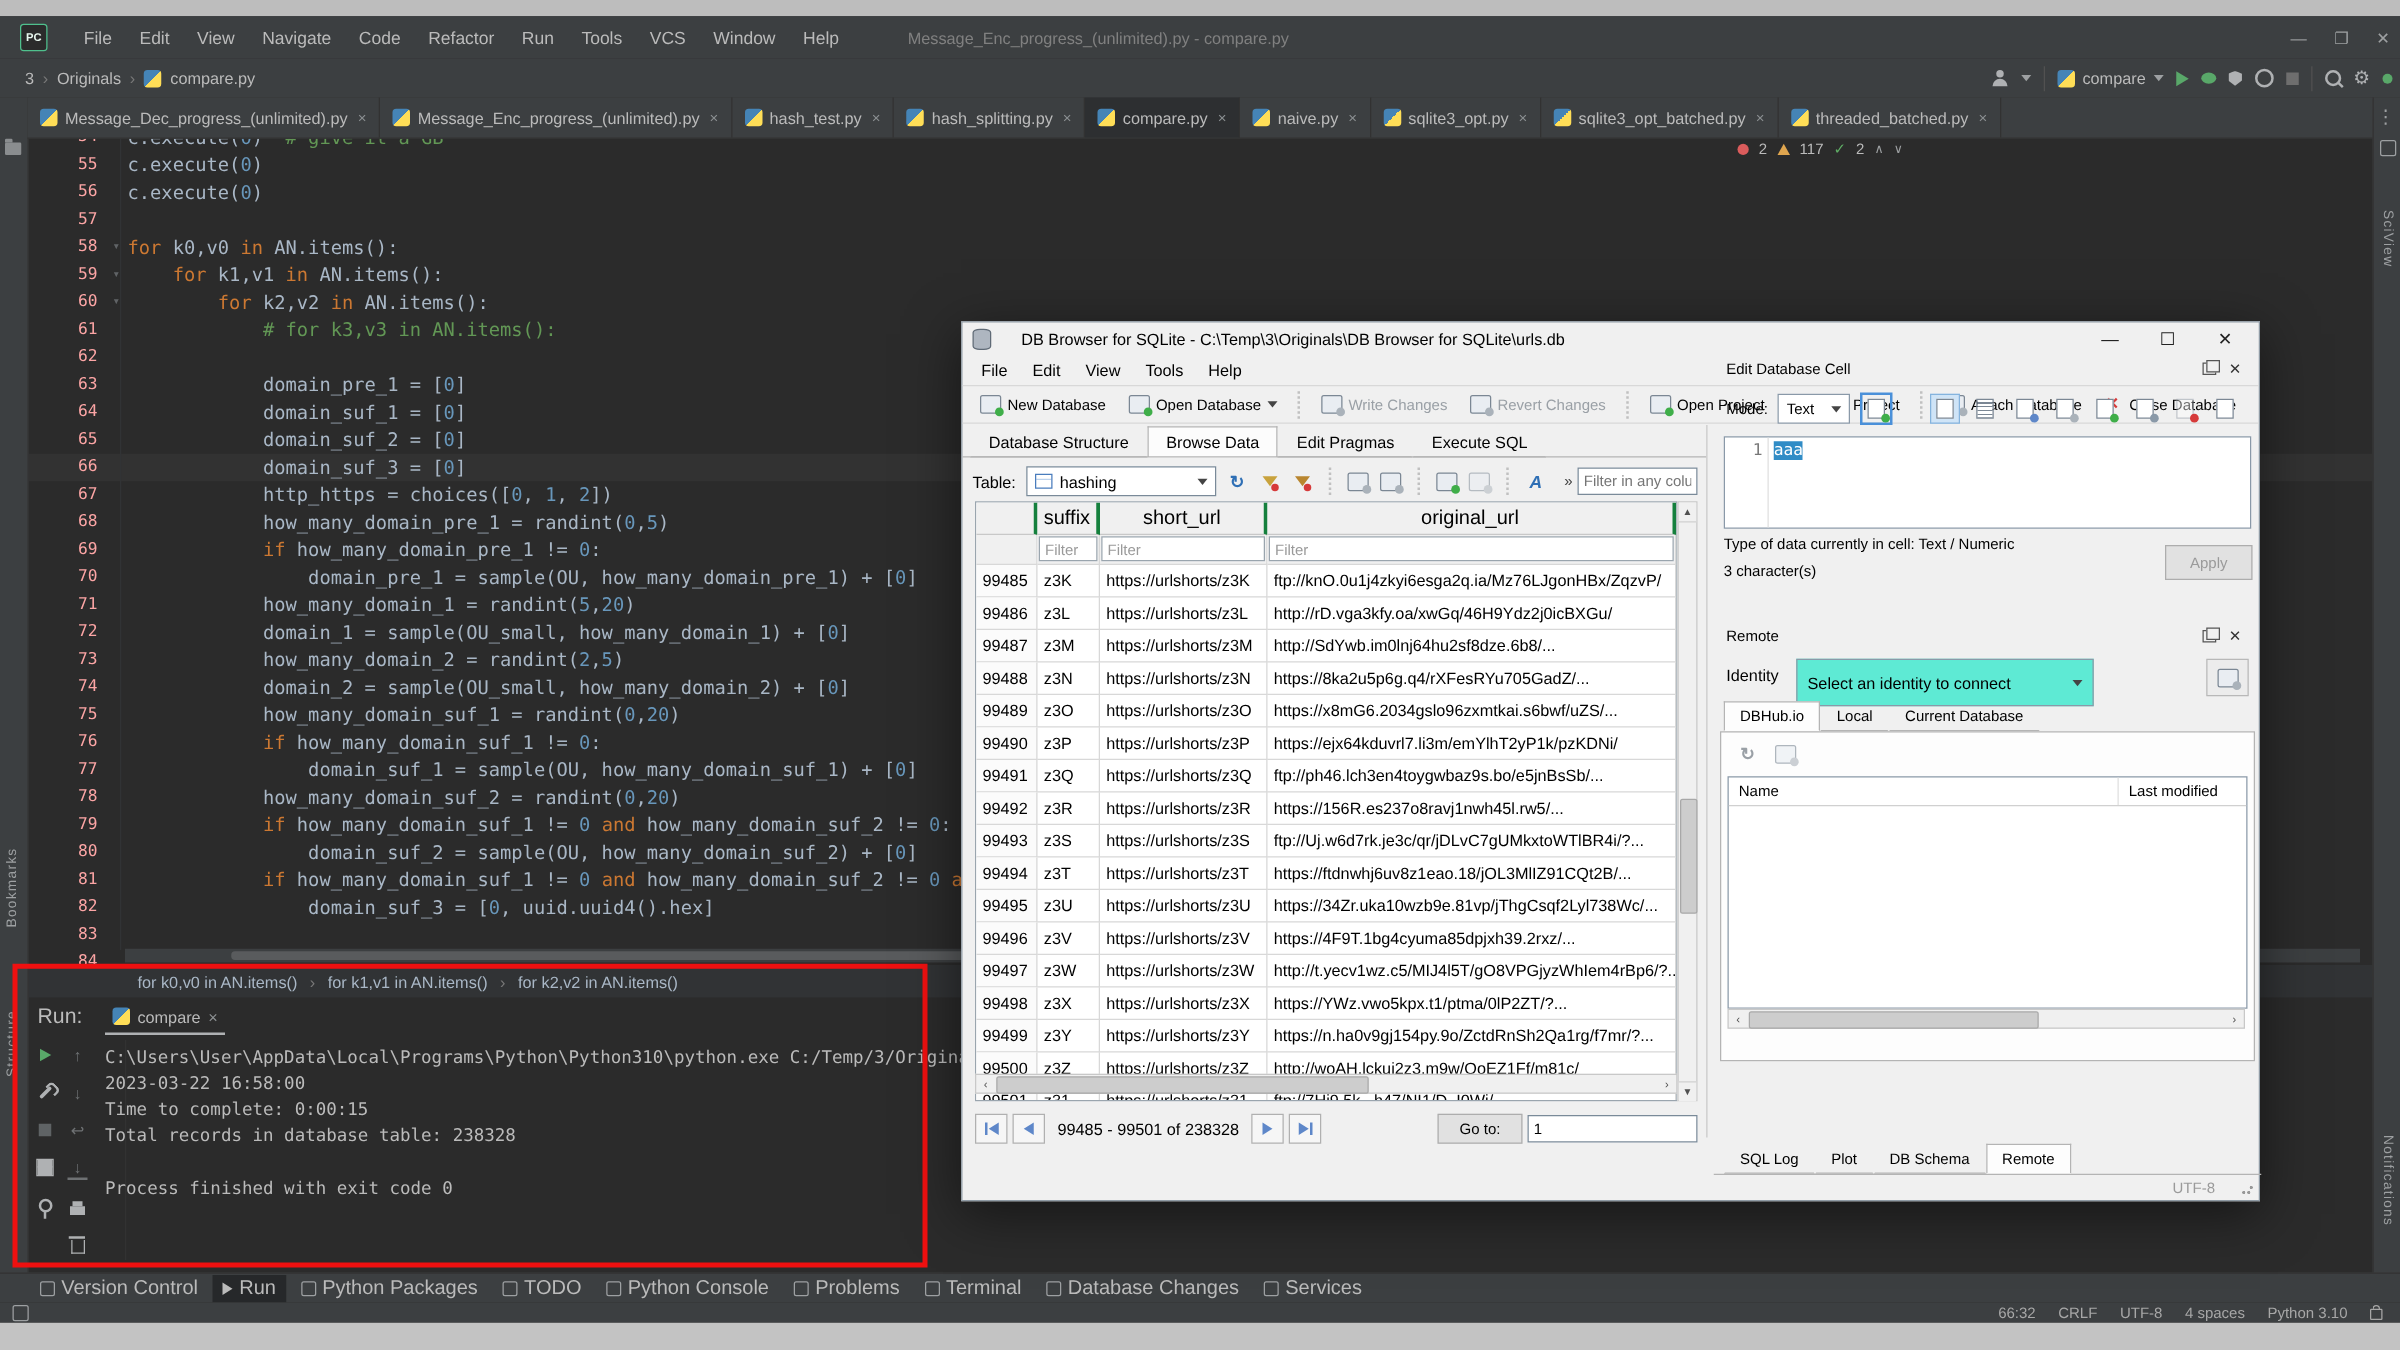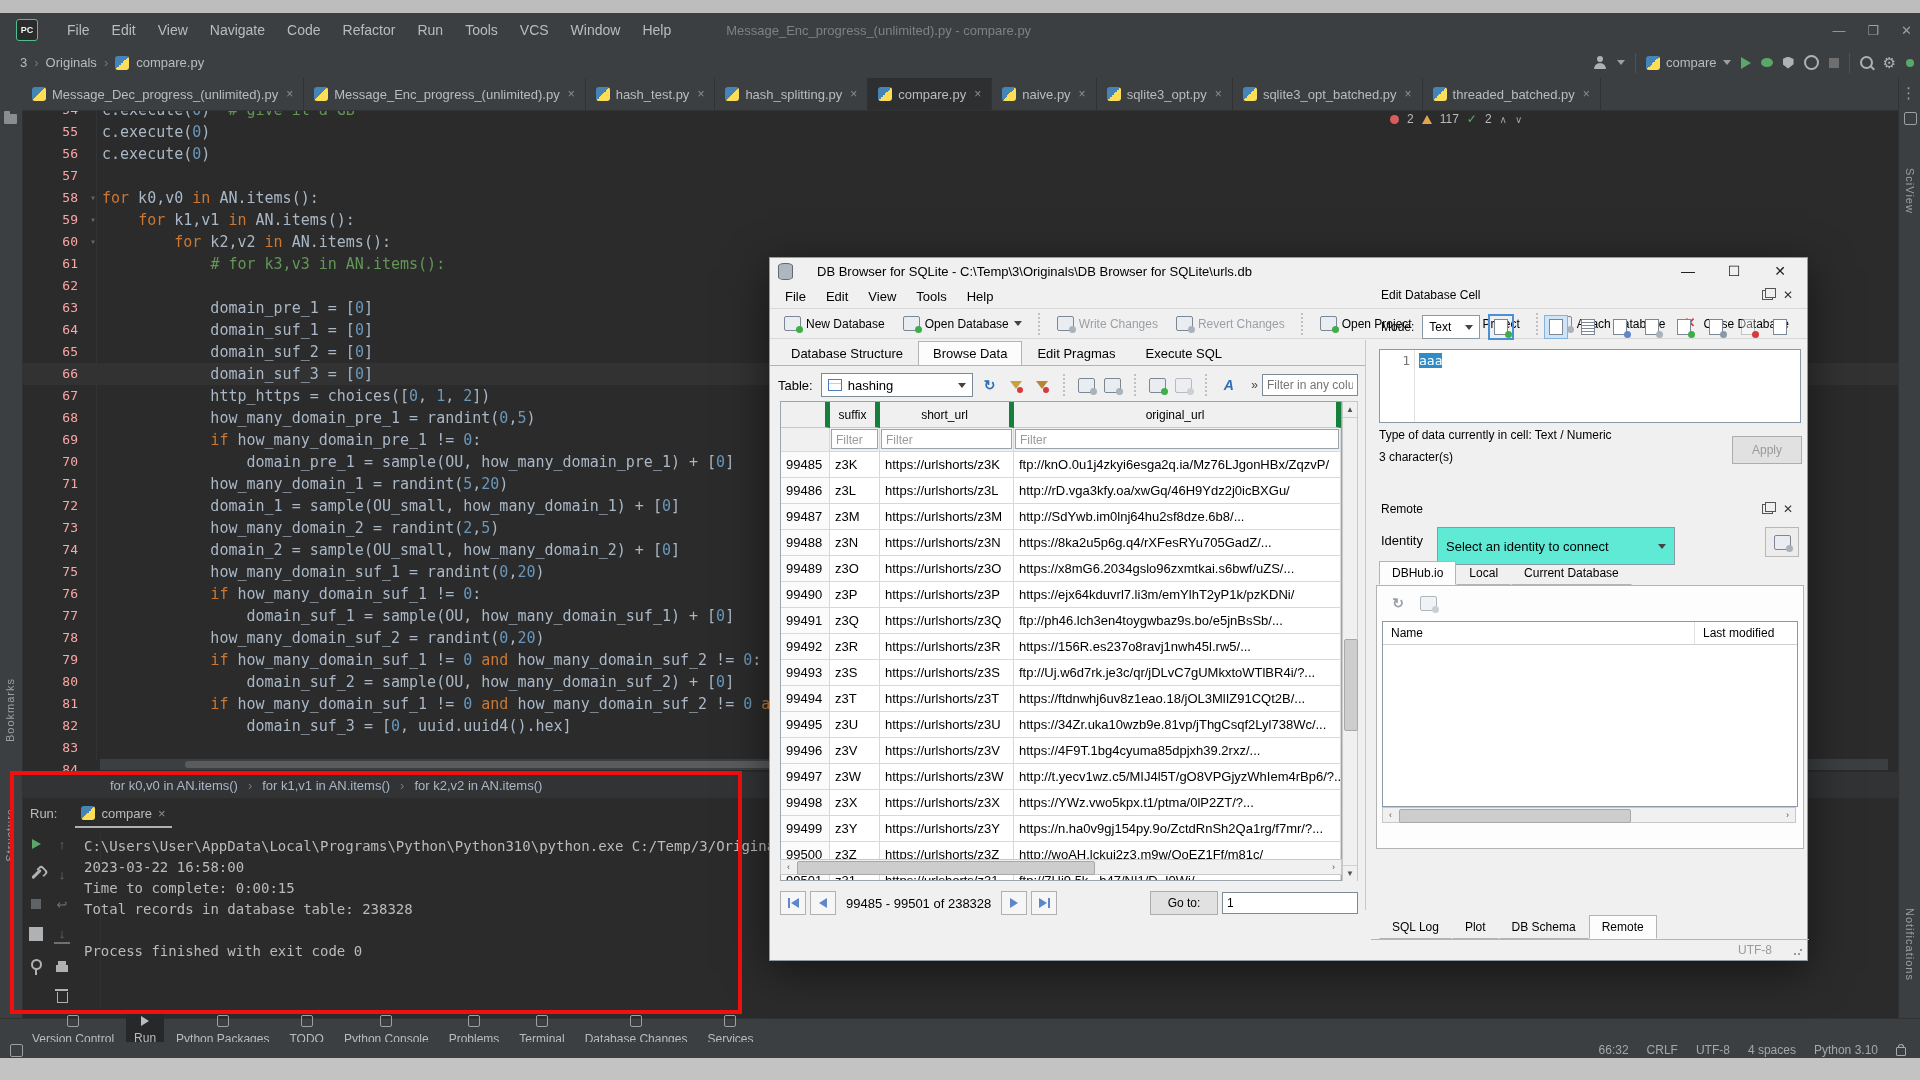--- a/index.html
+++ b/index.html
@@ -65,21 +65,21 @@
   .inspections{left:1390px;top:112px;display:flex;align-items:center;gap:8px;color:#bbbbbb;font-size:12px;z-index:21;}
   .errdot{width:9px;height:9px;border-radius:50%;background:#db5c5c;display:inline-block;}
   .warntri{width:0;height:0;border-left:5px solid transparent;border-right:5px solid transparent;border-bottom:9px solid #e0a64f;display:inline-block;}
   .okmark{color:#5fad65;font-size:12px;}
   .navchev{color:#9da0a2;font-size:10px;}
   
   .context-bar{left:22px;top:772px;width:1876px;height:26px;background:#313335;display:flex;align-items:center;gap:10px;
                padding-left:88px;color:#a9b7c6;font-size:13px;z-index:6;box-sizing:border-box;}
   .run-panel{left:22px;top:798px;width:1876px;height:220px;background:#2b2b2b;z-index:5;}
   .run-tabrow{position:absolute;left:0;top:0;width:100%;height:30px;display:flex;align-items:center;}
-  .run-label{color:#bbbbbb;font-size:13px;margin-left:8px;}
+  .run-label{color:#bbbbbb;font-size:17px;margin-left:8px;}
   .run-tab{display:flex;align-items:center;gap:6px;margin-left:18px;color:#bbbbbb;font-size:13px;position:relative;padding:0 6px;height:30px;}
   .run-tab .under{position:absolute;left:0;bottom:0;width:100%;height:2px;background:#afb1b3;}
   .rp-col{position:absolute;top:38px;display:flex;flex-direction:column;align-items:center;gap:14px;}
   .rp-ic{width:16px;height:16px;display:flex;align-items:center;justify-content:center;color:#6e7173;font-size:13px;}
   .rp-play{width:0;height:0;border-top:5px solid transparent;border-bottom:5px solid transparent;border-left:9px solid #59a869;}
   .rp-wrench{width:3px;height:12px;background:#afb1b3;transform:rotate(45deg);border-radius:2px;position:relative;}
   .rp-wrench::before{content:"";position:absolute;top:-4px;left:-2px;width:7px;height:5px;border:2px solid #afb1b3;border-bottom:none;border-radius:4px 4px 0 0;}
   .rp-stop{width:10px;height:10px;background:#5f6365;}
   .rp-grid{width:12px;height:12px;background:
      linear-gradient(#afb1b3,#afb1b3) 0 5px/12px 1px no-repeat,
@@ -92,21 +92,21 @@
   .rp-print::before{content:"";position:absolute;top:-4px;left:2px;width:8px;height:4px;background:#afb1b3;}
   .rp-trash{width:9px;height:10px;border:1px solid #afb1b3;border-top:none;position:relative;margin-top:3px;}
   .rp-trash::before{content:"";position:absolute;top:-3px;left:-3px;width:13px;height:2px;background:#afb1b3;}
   .rp-scrollend{border-bottom:2px solid #6e7173;line-height:10px;}
   .rp-div{position:absolute;left:78px;top:34px;width:1px;height:176px;background:#323232;}
   .console{position:absolute;left:62px;top:38px;width:698px;height:176px;overflow:hidden;}
   .console div{font-family:"DejaVu Sans Mono",monospace;font-size:14px;line-height:21px;color:#bbbbbb;white-space:pre;}
   .red-rect{left:10px;top:771px;width:732px;height:243px;border:4px solid #ef1010;box-sizing:border-box;z-index:40;}
   
   .btoolbar{left:0;top:1018px;width:1920px;height:24px;background:#3c3f41;border-top:1px solid #323232;display:flex;align-items:center;gap:4px;padding-left:24px;box-sizing:border-box;z-index:45;}
-  .bt-item{display:flex;align-items:center;gap:5px;color:#bbbbbb;font-size:12px;padding:2px 8px;flex-direction:column;}
+  .bt-item{display:flex;align-items:center;gap:5px;color:#bbbbbb;font-size:16px;padding:2px 8px;}
   .bt-item.active{background:#26282a;}
   .bt-ic{width:10px;height:10px;border:1px solid #9da0a2;border-radius:2px;display:inline-block;}
   .bt-ic.play{border:none;width:0;height:0;border-top:5px solid transparent;border-bottom:5px solid transparent;border-left:8px solid #bbbbbb;border-radius:0;}
   .statusbar{left:0;top:1042px;width:1920px;height:16px;background:#3c3f41;z-index:45;}
   .sb-left{position:absolute;left:10px;top:2px;width:11px;height:11px;border:1px solid #9da0a2;border-radius:2px;}
   .sb-right{position:absolute;right:14px;top:0;height:16px;display:flex;align-items:center;gap:18px;color:#a7a7a7;font-size:12px;}
   .sb-lock{width:8px;height:7px;border:1px solid #a7a7a7;border-radius:1px;position:relative;margin-top:3px;}
   .sb-lock::before{content:"";position:absolute;top:-4px;left:1px;width:4px;height:3px;border:1px solid #a7a7a7;border-bottom:none;border-radius:3px 3px 0 0;}
   .bottom-strip{left:0;top:1058px;width:1920px;height:22px;background:#c3c3c3;}
   
@@ -140,21 +140,21 @@
   .combo-caret{margin-left:auto;width:0;height:0;border-left:4px solid transparent;border-right:4px solid transparent;border-top:5px solid #444;}
   .ci{width:18px;height:18px;display:flex;align-items:center;justify-content:center;font-size:14px;}
   .ci-refresh{color:#2f6fb5;font-weight:bold;}
   .funnel{width:0;height:0;border-left:6px solid transparent;border-right:6px solid transparent;border-top:8px solid #c8a23c;position:relative;}
   .funnel::after{content:"";position:absolute;width:6px;height:6px;border-radius:50%;background:#d63a3a;left:1px;top:-2px;}
   .db-filter-wrap{margin-left:auto;display:flex;align-items:center;gap:4px;}
   .db-filter{width:96px;height:22px;border:1px solid #7a8a99;font-size:12px;padding:0 4px;box-sizing:border-box;font-family:"Liberation Sans",sans-serif;}
   
   .grid{position:absolute;left:10px;top:143px;width:562px;height:480px;background:#ffffff;border:1px solid #9aa5ae;box-sizing:border-box;overflow:hidden;}
   .g-row{display:flex;height:26px;line-height:26px;}
-  .g-head .g-cell{background:#f0f0f0;border-right:5px solid #15803d;border-bottom:1px solid #c8c8c8;text-align:center;font-size:12px;}
+  .g-head .g-cell{background:#f0f0f0;border-right:3px solid #15803d;border-bottom:1px solid #c8c8c8;text-align:center;font-size:16px;}
   .g-cell{border-right:1px solid #d8d8d8;border-bottom:1px solid #d8d8d8;font-size:13px;padding:0 5px;white-space:nowrap;overflow:hidden;box-sizing:border-box;}
   .g-filter{height:24px;}
   .g-filter .fbox{margin:1px;border:1px solid #9aa5ae;height:20px;line-height:20px;color:#9a9a9a;font-size:12px;padding:0 4px;box-sizing:border-box;background:#fff;}
   .vscroll{position:absolute;left:572px;top:143px;width:16px;height:480px;background:#f0f0f0;border:1px solid #c8c8c8;box-sizing:border-box;}
   .varrow{position:absolute;left:0;width:14px;height:15px;display:flex;align-items:center;justify-content:center;font-size:8px;color:#505050;background:#f0f0f0;border-bottom:1px solid #d0d0d0;}
   .vthumb{position:absolute;left:1px;top:237px;width:12px;height:90px;background:#cdcdcd;border:1px solid #a8a8a8;border-radius:2px;}
   .db-hscroll{position:absolute;left:10px;top:601px;width:562px;height:16px;background:#f0f0f0;border:1px solid #c8c8c8;box-sizing:border-box;}
   .hs-arrow{position:absolute;top:0;width:15px;height:14px;display:flex;align-items:center;justify-content:center;font-size:9px;color:#505050;}
   .hs-thumb{position:absolute;left:16px;top:1px;width:296px;height:12px;background:#cdcdcd;border:1px solid #a8a8a8;border-radius:2px;}
   

